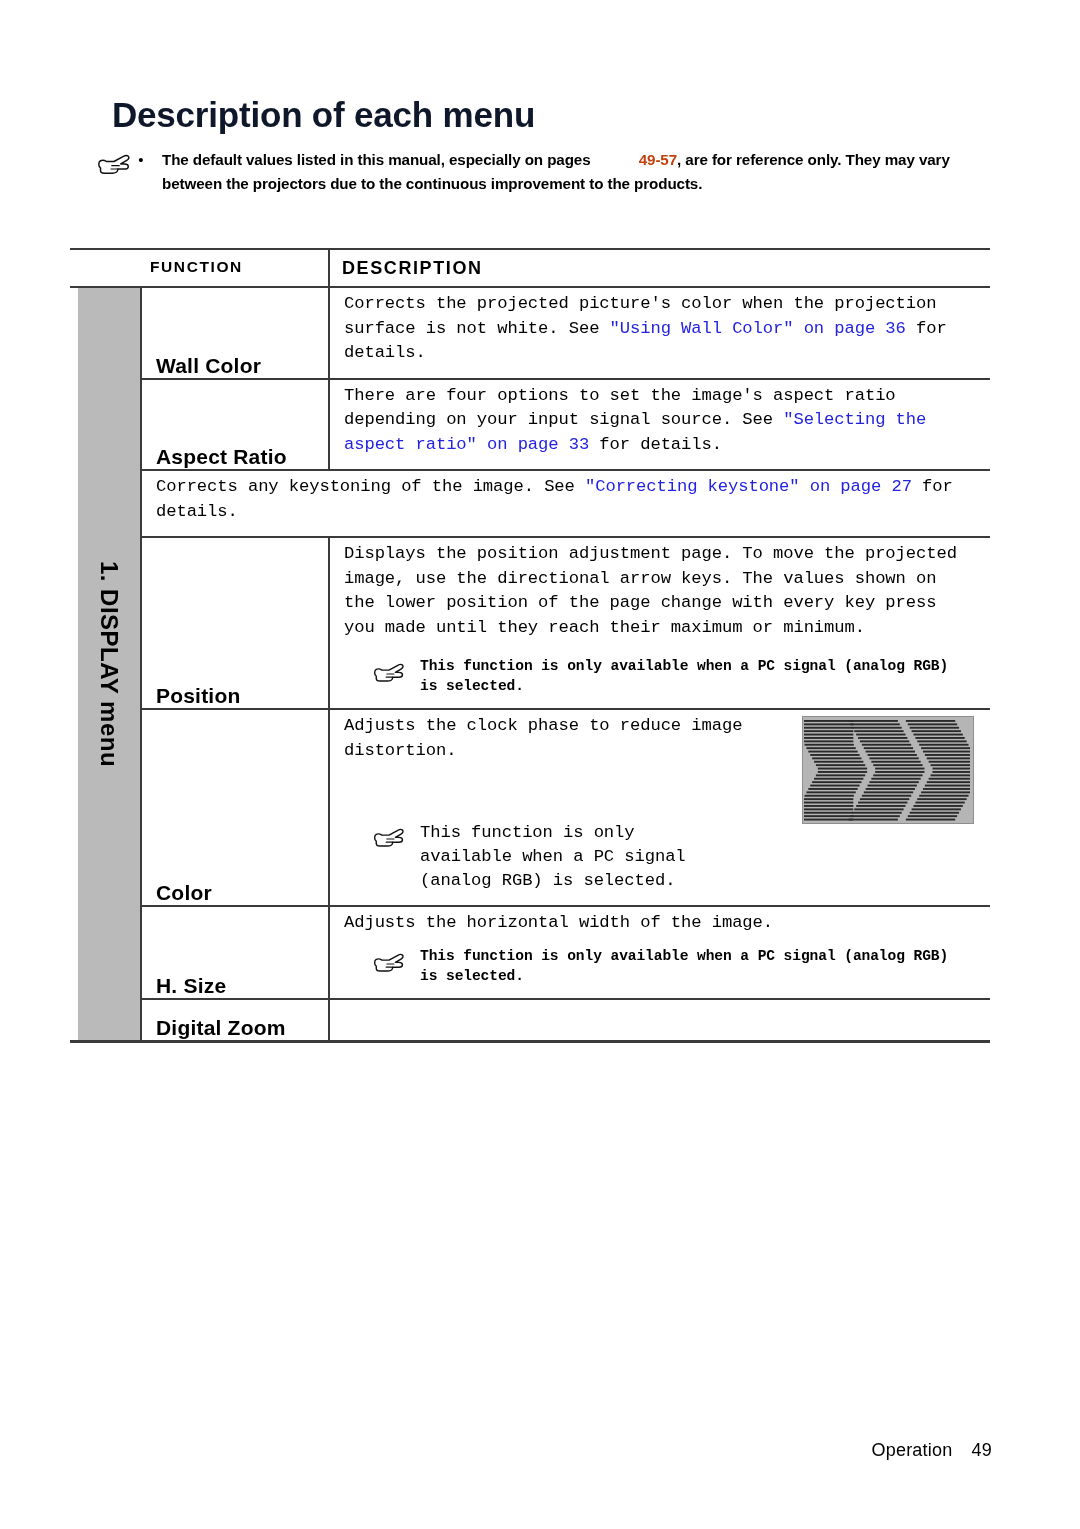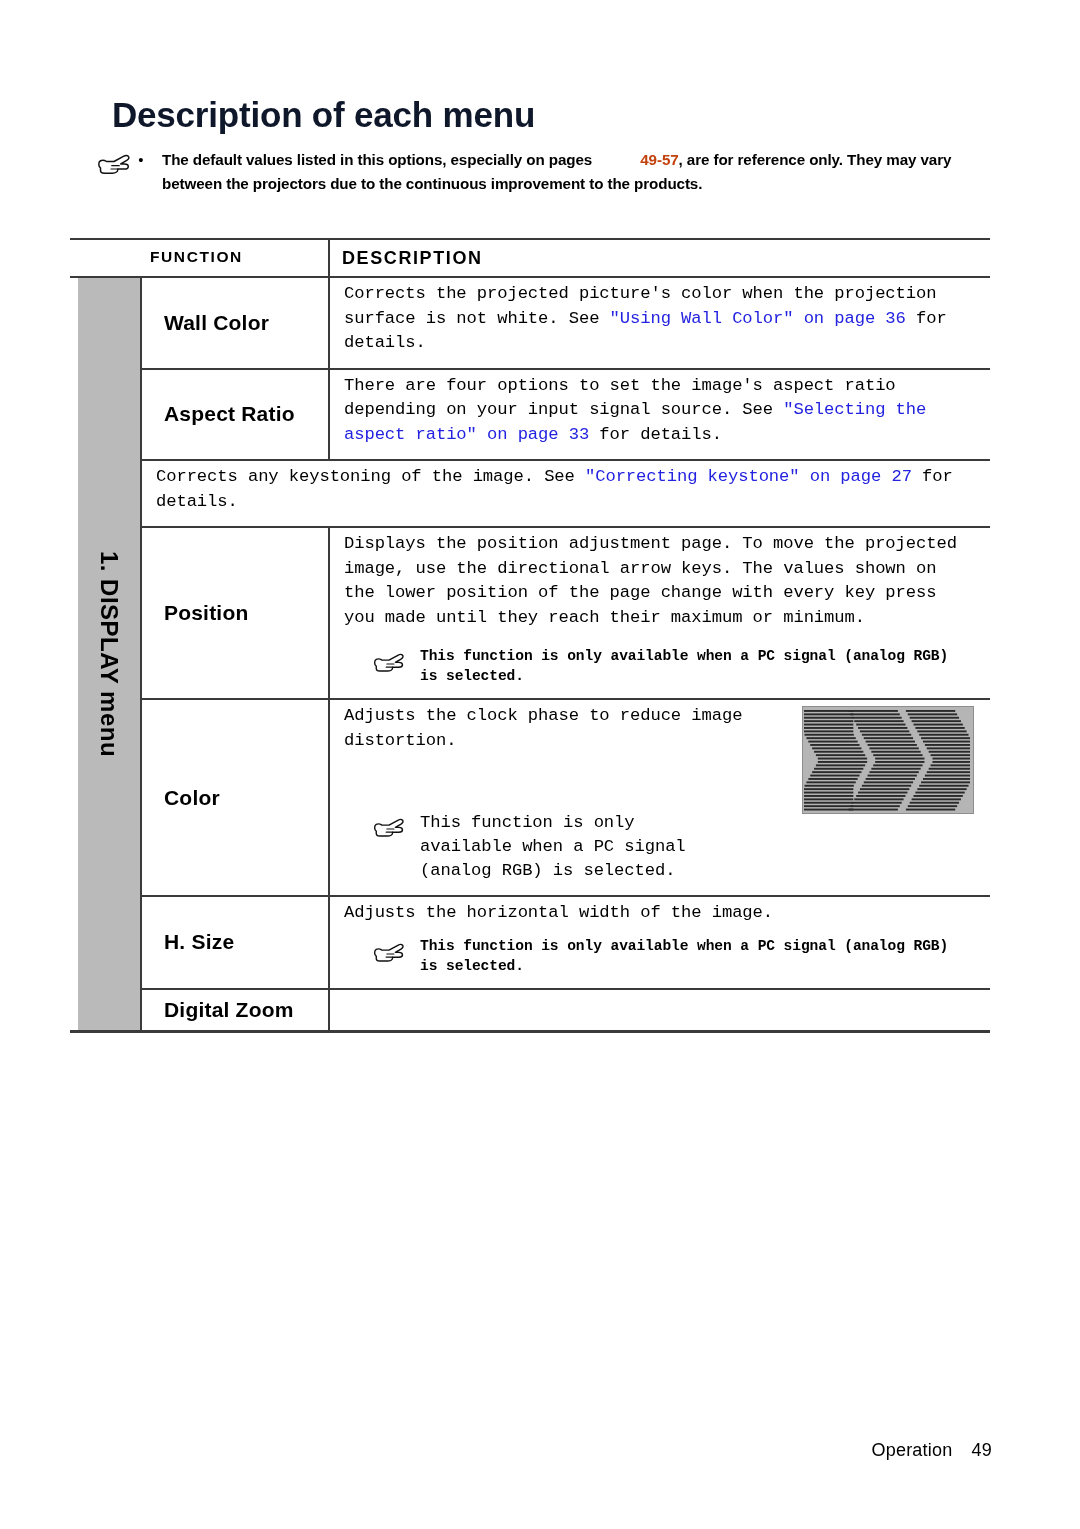--- a/index.html
+++ b/index.html
@@ -64,21 +64,21 @@
     letter-spacing: -0.1px;
     padding-left: 12px;
   }
   .lnk { color: #2222e0; }
   .lnk-b { color: #c2410c; font-weight: bold; margin-left: 44px; }
 
   
   .tbl-wrap {
     position: absolute;
     left: 70px;
-    top: 238px;
+    top: 248px;
     width: 920px;
   }
   .rule-top {
     height: 2px;
     background: #3a3a3a;
     width: 920px;
   }
   .rule-bottom {
     height: 3px;
     background: #3a3a3a;
@@ -156,22 +156,22 @@
     display: flex;
     border-bottom: 2px solid #3a3a3a;
     min-height: 40px;
   }
   .row:last-child { border-bottom: none; }
 
   .cell-fn {
     flex: 0 0 188px;
     border-right: 2px solid #3a3a3a;
     display: flex;
-    align-items: center;
-    padding-left: 22px;
+    align-items: flex-end;
+    padding-left: 14px;
     box-sizing: border-box;
   }
   .cell-fn .fnlabel {
     font-size: 21px;
     font-weight: bold;
     letter-spacing: 0.2px;
   }
   .cell-ds {
     flex: 1 1 auto;
     padding: 4px 16px 12px 14px;
@@ -247,21 +247,21 @@
   <div class="intro-note">
     <svg class="hand" viewBox="0 0 48 34">
       <path d="M6 14 C3 15.5 3 22 6 23.5 L6 26.5 C6 29 8 30.5 11 30.5 L22 30.5
                C26 30.5 29 28.5 29 26 L29 25 L38 25 C41 25 43 23.5 43 21.5
                C43 19.5 41 18.2 38 18.2 L33 18.2 L41 13.5 C44 11.8 44.5 9.5 43 8
                C41.5 6.5 39 6.8 36.5 8.2 L24 15 L14 15 C11 13 8 13 6 14 Z" fill="none" stroke="#111" stroke-width="2" stroke-linejoin="round"></path>
       <path d="M21 20.5 L31 20.5" stroke="#111" stroke-width="1.6" stroke-linecap="round"></path>
       <path d="M20 25 L29 25" stroke="#111" stroke-width="1.6" stroke-linecap="round"></path>
     </svg>
     <div class="intro-bullet">•</div>
-    <div class="intro-text"><span>The default values listed in this options, especially on pages </span><span class="lnk-b">49-57</span><span>, are for reference only. They may vary between the projectors due to the continuous improvement to the products.</span></div>
+    <div class="intro-text"><span>The default values listed in this manual, especially on pages </span><span class="lnk-b">49-57</span><span>, are for reference only. They may vary between the projectors due to the continuous improvement to the products.</span></div>
   </div>
 
   <div class="tbl-wrap">
 
     <div class="rule-top"></div>
 
     <div class="thead">
       <div class="vdiv"></div>
       <div class="fn">FUNCTION</div>
       <div class="ds">DESCRIPTION</div>

